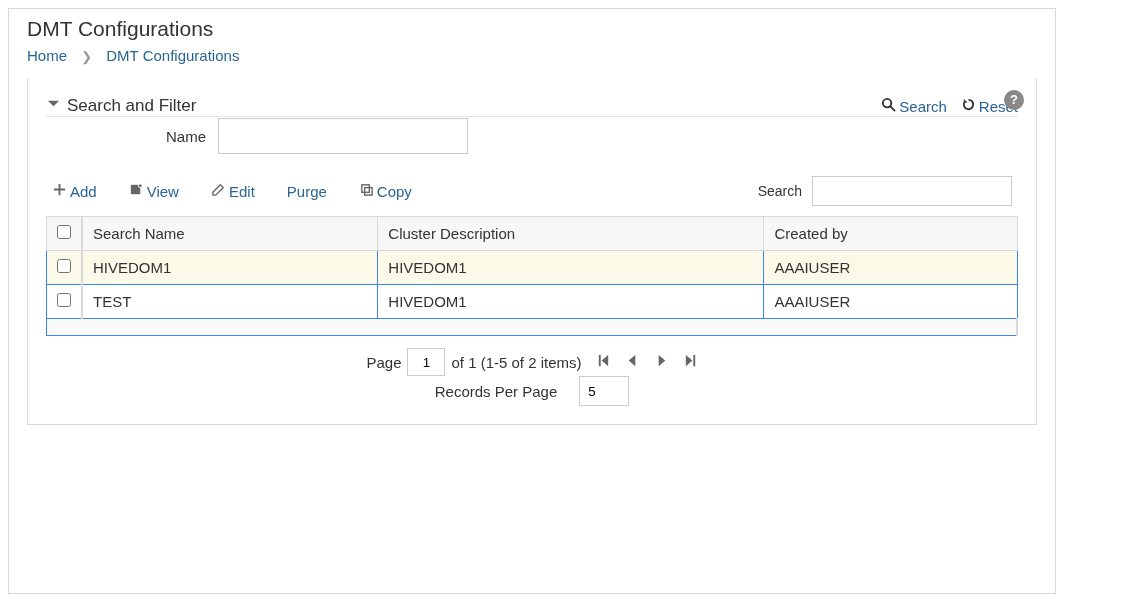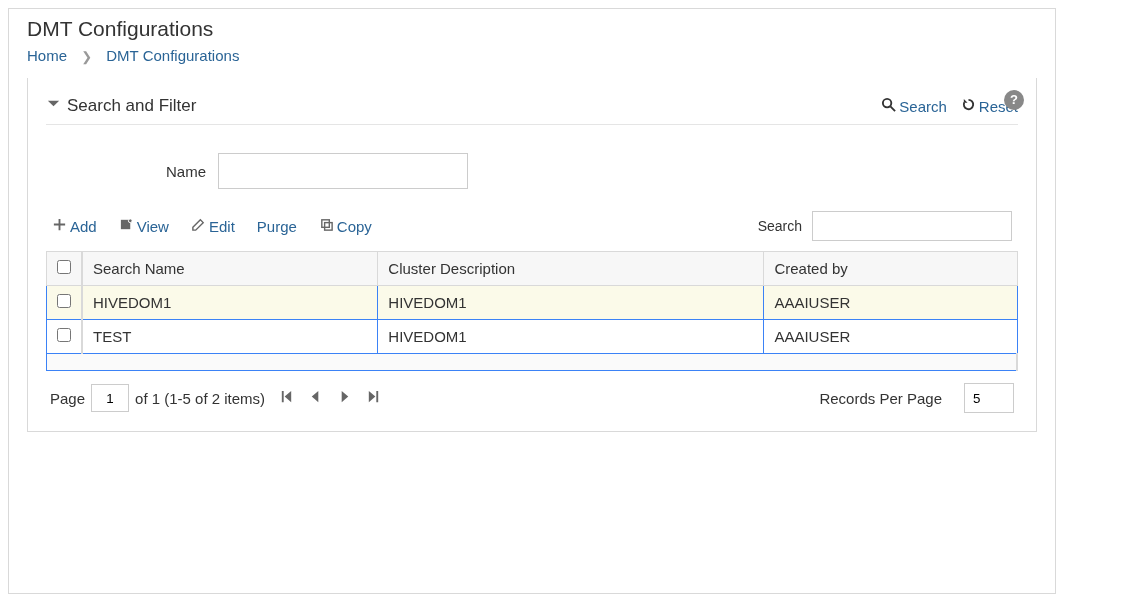--- a/index.html
+++ b/index.html
@@ -79,22 +79,21 @@
       line-height: 20px;
       font-size: 13px;
       font-weight: bold;
       cursor: pointer;
     }
     .section-row {
       display: flex;
       justify-content: space-between;
       align-items: center;
       border-bottom: 1px solid #e5e5e5;
-      padding-bottom: 8px;
-      margin-bottom: 28px;
+      margin-bottom: 1px;
     }
     .section-title {
       font-size: 17px;
       font-weight: 400;
       color: #333;
       display: flex;
       align-items: center;
     }
     .chevron-icon {
       margin-right: 6px;
@@ -139,21 +138,21 @@
     }
     .toolbar {
       display: flex;
       justify-content: space-between;
       align-items: center;
       margin-bottom: 10px;
       padding: 0 6px;
     }
     .toolbar-left {
       display: flex;
-      gap: 22px;
+      gap: 32px;
     }
     .toolbar-right {
       display: flex;
       align-items: center;
       gap: 10px;
     }
     .search-box {
       border: 1px solid #ccc;
       height: 30px;
       width: 200px;
@@ -189,20 +188,21 @@
       height: 16px;
       padding: 0;
       background: #fafafa;
     }
     .pager {
       display: flex;
       justify-content: space-between;
       align-items: center;
       margin-top: 12px;
       padding: 0 4px;
+      flex-direction: column;
     }
     .pager-left {
       display: flex;
       align-items: center;
       gap: 6px;
       font-size: 15px;
     }
     .page-input {
       border: 1px solid #ccc;
       width: 38px;

